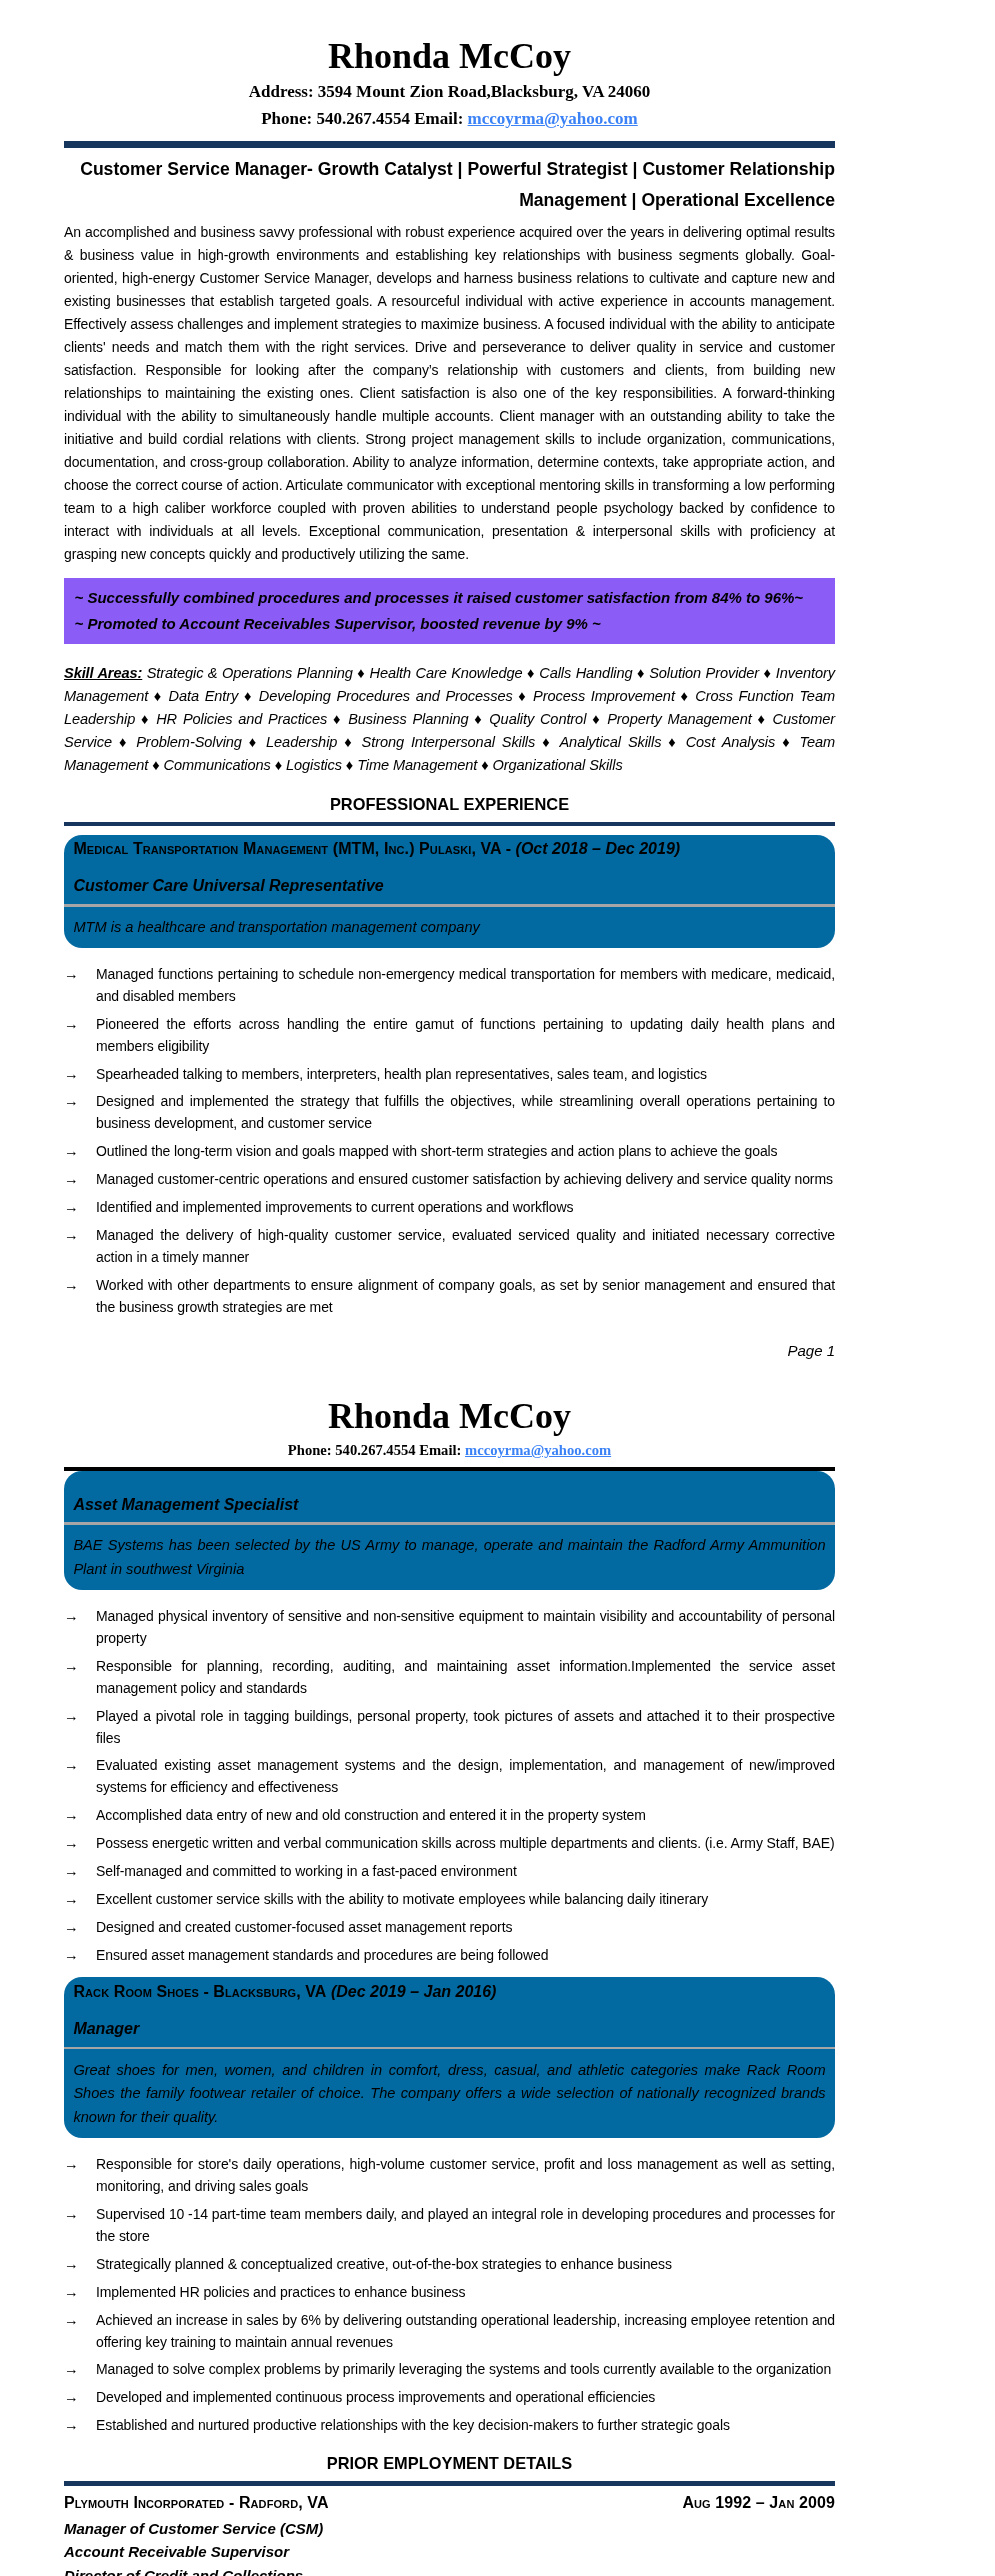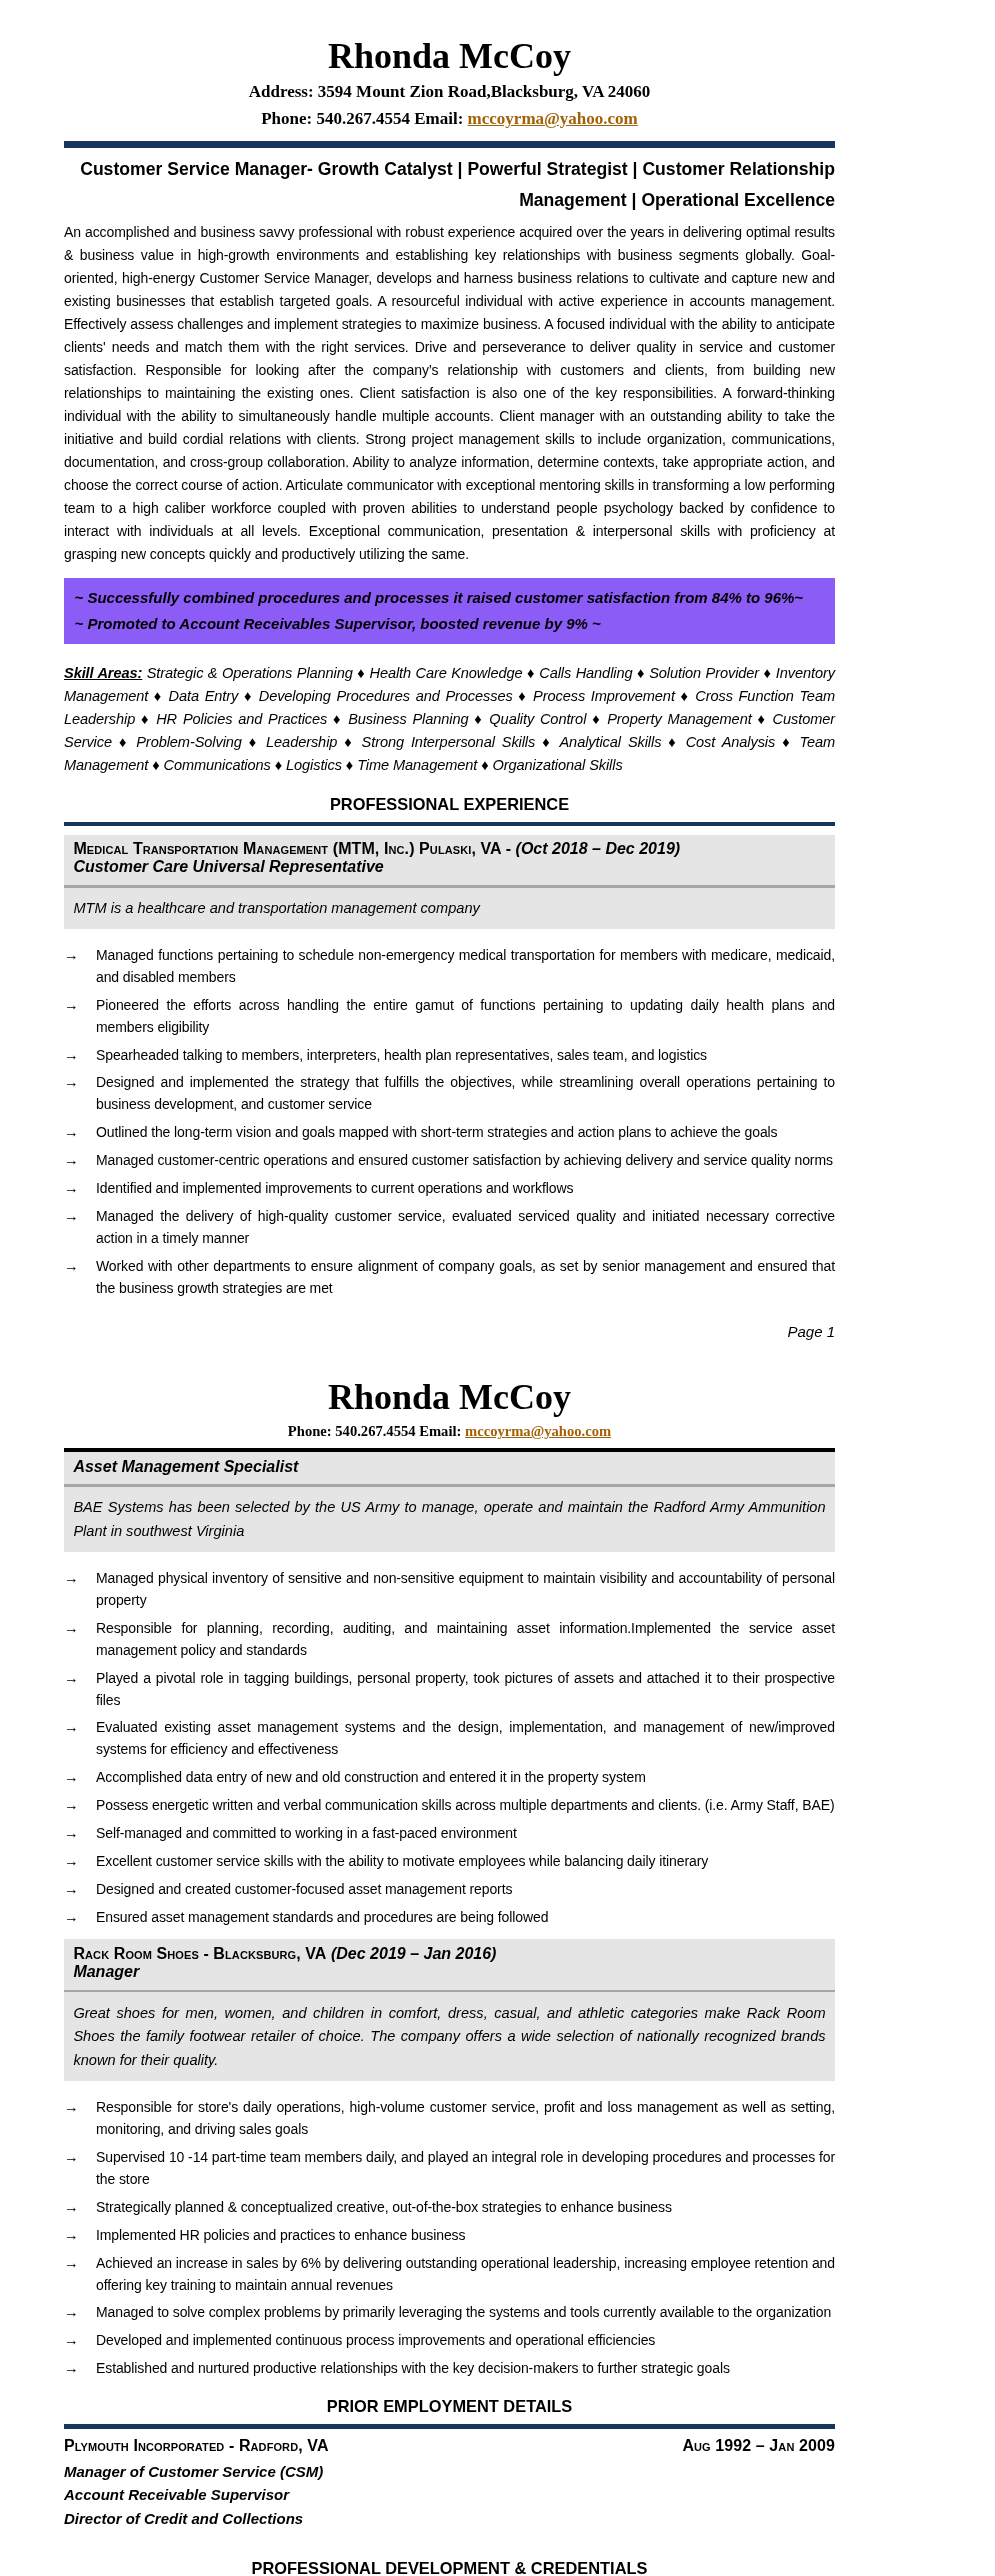--- a/index.html
+++ b/index.html
@@ -7,45 +7,45 @@
     width:995px;height:2576px;overflow:hidden;
     font-family:"Liberation Sans",sans-serif;color:#000;
     -webkit-font-smoothing:antialiased;
   }
   .sheet{box-sizing:border-box;width:899px;padding:36px 64px 0;}
 
   
   .name{font-family:"Liberation Serif",serif;font-weight:bold;font-size:36px;line-height:1.12;text-align:center;}
   .contact-line{font-family:"Liberation Serif",serif;font-weight:bold;font-size:17px;line-height:1.5;text-align:center;margin-top:2.3px;}
   .contact-line.small{font-size:14.6px;margin-top:3.5px;}
-  a.email-link{color:#a16207;text-decoration:underline;cursor:pointer;}
+  a.email-link{color:#3b82f6;text-decoration:underline;cursor:pointer;}
 
   .rule-navy{height:6.4px;background:#17365D;margin:9.4px 0 4.7px;}
   .rule-navy.thin{height:4.7px;margin:5.9px 0 8.2px;}
   .rule-black{height:4.1px;background:#000;margin:4.7px 0 0;}
 
   .headline{font-weight:bold;font-size:17.6px;line-height:1.78;text-align:right;margin-top:5.9px;}
 
   .summary{font-size:14px;line-height:23px;text-align:justify;letter-spacing:-0.1px;margin-top:4.7px;}
 
   .highlight-block{background:#8b5cf6;text-align:left;font-weight:bold;font-style:italic;
     font-size:15px;line-height:1.75;padding:7px 10.5px;margin:11.7px 0 17.6px;}
 
   .skills{font-size:14.6px;font-style:italic;line-height:1.58;text-align:justify;letter-spacing:-0.1px;margin-top:3.5px;}
   .skills-label{font-weight:bold;text-decoration:underline;}
   .skill+.skill::before{content:" \2666  ";font-style:normal;}
 
   .section-heading{text-align:center;font-weight:bold;font-size:16.4px;margin:17.6px 0 8.2px;}
 
   
-  .job-block{background:#e5e5e5;padding:5.9px 9.4px 8.2px;}
+  .job-block{background:#0369a1;padding:5.9px 9.4px 8.2px;border-radius:18px;}
   .job-head{font-size:16px;}
   .job-company{font-weight:bold;font-variant:small-caps;letter-spacing:0.1px;}
   .job-dates{font-weight:bold;font-style:italic;}
-  .job-role{font-weight:bold;font-style:italic;font-size:16px;margin-top:0;}
+  .job-role{font-weight:bold;font-style:italic;font-size:16px;margin-top:19px;}
   .job-divider{height:2.9px;background:#A6A6A6;margin:8.2px -9.4px 9.4px;}
   .job-about{font-style:italic;font-size:14.6px;line-height:1.62;text-align:justify;}
 
   .bullets{margin:15px 0 3.5px;}
   .bullet{display:flex;font-size:14px;line-height:22px;margin-bottom:5.9px;}
   .bullet .arrow-icon{flex:none;width:32px;font-size:14.6px;}
   .bullet .bullet-text{flex:1;text-align:justify;letter-spacing:-0.1px;}
 
   .page-footer{text-align:right;font-style:italic;font-size:15px;}
   .page-footer.p1{margin:24.6px 0 37px;}

